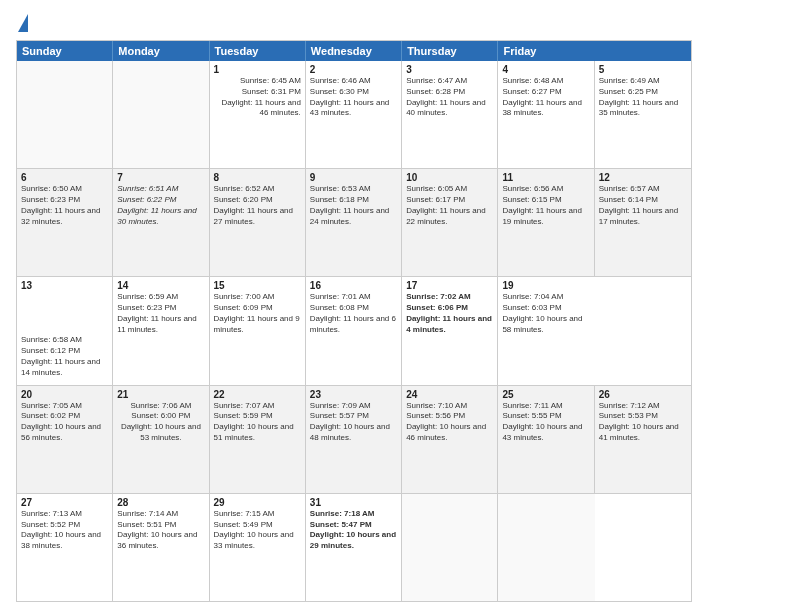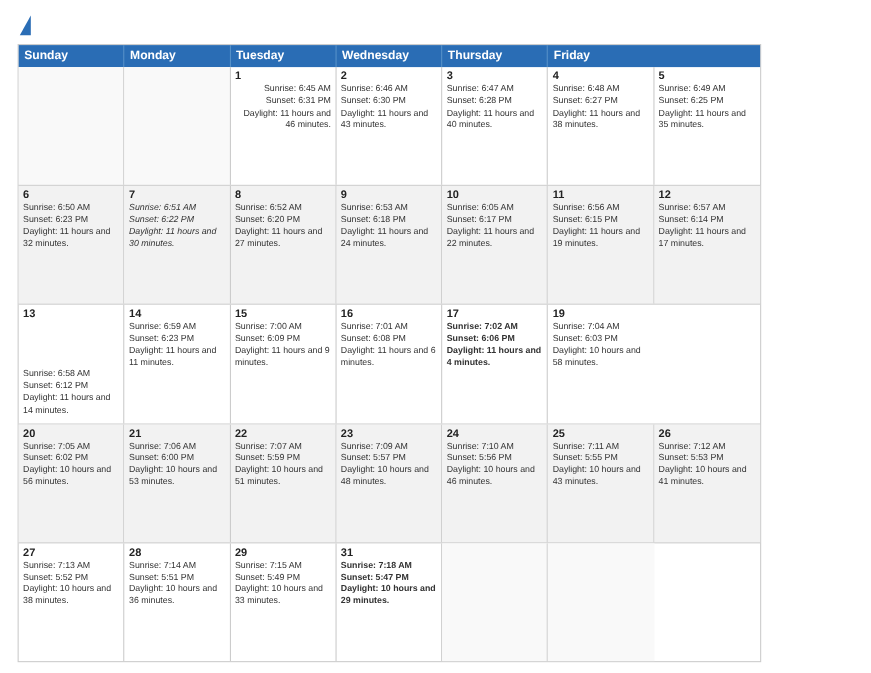--- a/index.html
+++ b/index.html
@@ -260,21 +260,21 @@
         </div>
         <div class="cal-row">
           <div class="cal-cell shaded">
             <span class="day-num">20</span>
             <div class="cell-text" style="white-space: pre-line;">Sunrise: 7:05 AM
 Sunset: 6:02 PM
 Daylight: 10 hours and 56 minutes.</div>
           </div>
           <div class="cal-cell shaded">
             <span class="day-num">21</span>
-            <div class="cell-text" style="white-space: pre-line;">Sunrise: 7:06 AM
+            <div class="cell-text" style="white-space: pre-line; text-align: center;">Sunrise: 7:06 AM
 Sunset: 6:00 PM
 Daylight: 10 hours and 53 minutes.</div>
           </div>
           <div class="cal-cell shaded">
             <span class="day-num">22</span>
             <div class="cell-text" style="white-space: pre-line;">Sunrise: 7:07 AM
 Sunset: 5:59 PM
 Daylight: 10 hours and 51 minutes.</div>
           </div>
           <div class="cal-cell shaded">

